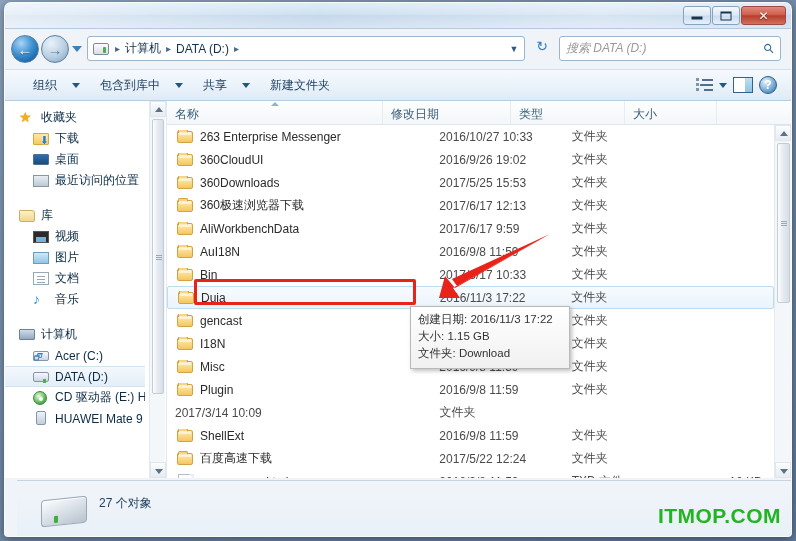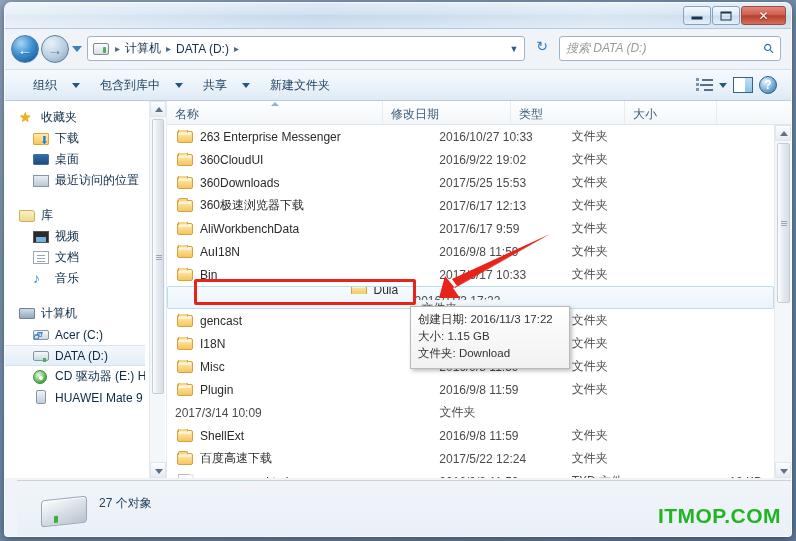--- a/index.html
+++ b/index.html
@@ -151,21 +151,21 @@
   #listpane { position:absolute; left:161px; top:0; right:0; bottom:0; background:#fff; border-left:1px solid #e2e9f0; overflow:hidden;}
   #hdr { display:flex; height:24px; background:linear-gradient(180deg,#fdfefe,#f3f7fa); border-bottom:1px solid #dde6ee; position:relative;}
   .hcell { font-size:12px; color:#3b5c79; padding:5px 0 0 8px; border-right:1px solid #e5ecf2; position:relative; cursor:pointer;}
   .hcell.sorted::after{content:""; position:absolute; left:50%; top:1px; margin-left:-4px; border-left:4px solid transparent;border-right:4px solid transparent;border-bottom:4px solid #93b3ca;}
   .c-name { width:216px; }
   .c-date { width:128px; }
   .c-type { width:114px; }
   .c-size { width:92px; }
   #rows { position:absolute; left:0; top:24px; right:17px; bottom:0; overflow:hidden;}
   .row { display:flex; height:23px; align-items:center; font-size:12px; color:#2a2a2a; cursor:default;justify-content:space-between;}
-  .row.sel { background:linear-gradient(180deg,#f7fbfe,#eaf4fb); border:1px solid #bcdcf0; border-radius:2px;flex-direction:column;}
+  .row.sel { background:linear-gradient(180deg,#f7fbfe,#eaf4fb); border:1px solid #bcdcf0; border-radius:2px;}
   .cell { padding-left:8px; overflow:hidden; white-space:nowrap; }
   .cell.name { width:260px; display:flex; align-items:center; gap:7px; padding-left:10px;}
   .cell.date { width:128px; color:#4a4a4a;}
   .cell.type { width:114px; color:#4a4a4a;}
   .cell.size { width:92px; color:#4a4a4a; text-align:right; padding-right:12px; padding-left:0;}
   .fi { width:16px; height:14px; flex:0 0 16px; position:relative;}
   .fi.folder { background:linear-gradient(180deg,#ffeab2,#f5c75d); border:1px solid #d3a343; border-radius:1px 2px 2px 2px; height:12px;}
   .fi.folder::before{content:""; position:absolute; left:0; top:-3px; width:8px; height:3px; background:#f7d582; border:1px solid #d3a343; border-bottom:none; border-radius:2px 2px 0 0;}
   .fi.folder::after{content:""; position:absolute; left:1px; top:0px; right:1px; height:3px; background:rgba(255,255,255,.55);}
   .fi.file { background:#fff; border:1px solid #b5bfc9; height:15px; width:13px; margin-left:1px;}
@@ -325,20 +325,26 @@
           <span class="nav-label">库</span>
         </div>
         <div class="nav-row child">
           <span class="nav-ico">
               <i class="i-video" style="display:block;position:relative"></i>
             </span>
           <span class="nav-label">视频</span>
         </div>
         <div class="nav-row child">
           <span class="nav-ico">
+              <i class="i-pic" style="display:block;position:relative"></i>
+            </span>
+          <span class="nav-label">图片</span>
+        </div>
+        <div class="nav-row child">
+          <span class="nav-ico">
               <i class="i-doc" style="display:block;position:relative"></i>
             </span>
           <span class="nav-label">文档</span>
         </div>
         <div class="nav-row child">
           <span class="nav-ico i-music">♪</span>
           <span class="nav-label">音乐</span>
         </div>
       </div>
 
@@ -404,21 +410,21 @@
             </div>
             <div class="cell date">2016/10/27 10:33</div>
             <div class="cell type">文件夹</div>
             <div class="cell size"></div>
           </div>
           <div class="row">
             <div class="cell name">
               <span class="fi folder"></span>
               <span>360CloudUI</span>
             </div>
-            <div class="cell date">2016/9/22 19:02</div>
+            <div class="cell date">2016/9/26 19:02</div>
             <div class="cell type">文件夹</div>
             <div class="cell size"></div>
           </div>
           <div class="row">
             <div class="cell name">
               <span class="fi folder"></span>
               <span>360Downloads</span>
             </div>
             <div class="cell date">2017/5/25 15:53</div>
             <div class="cell type">文件夹</div>

